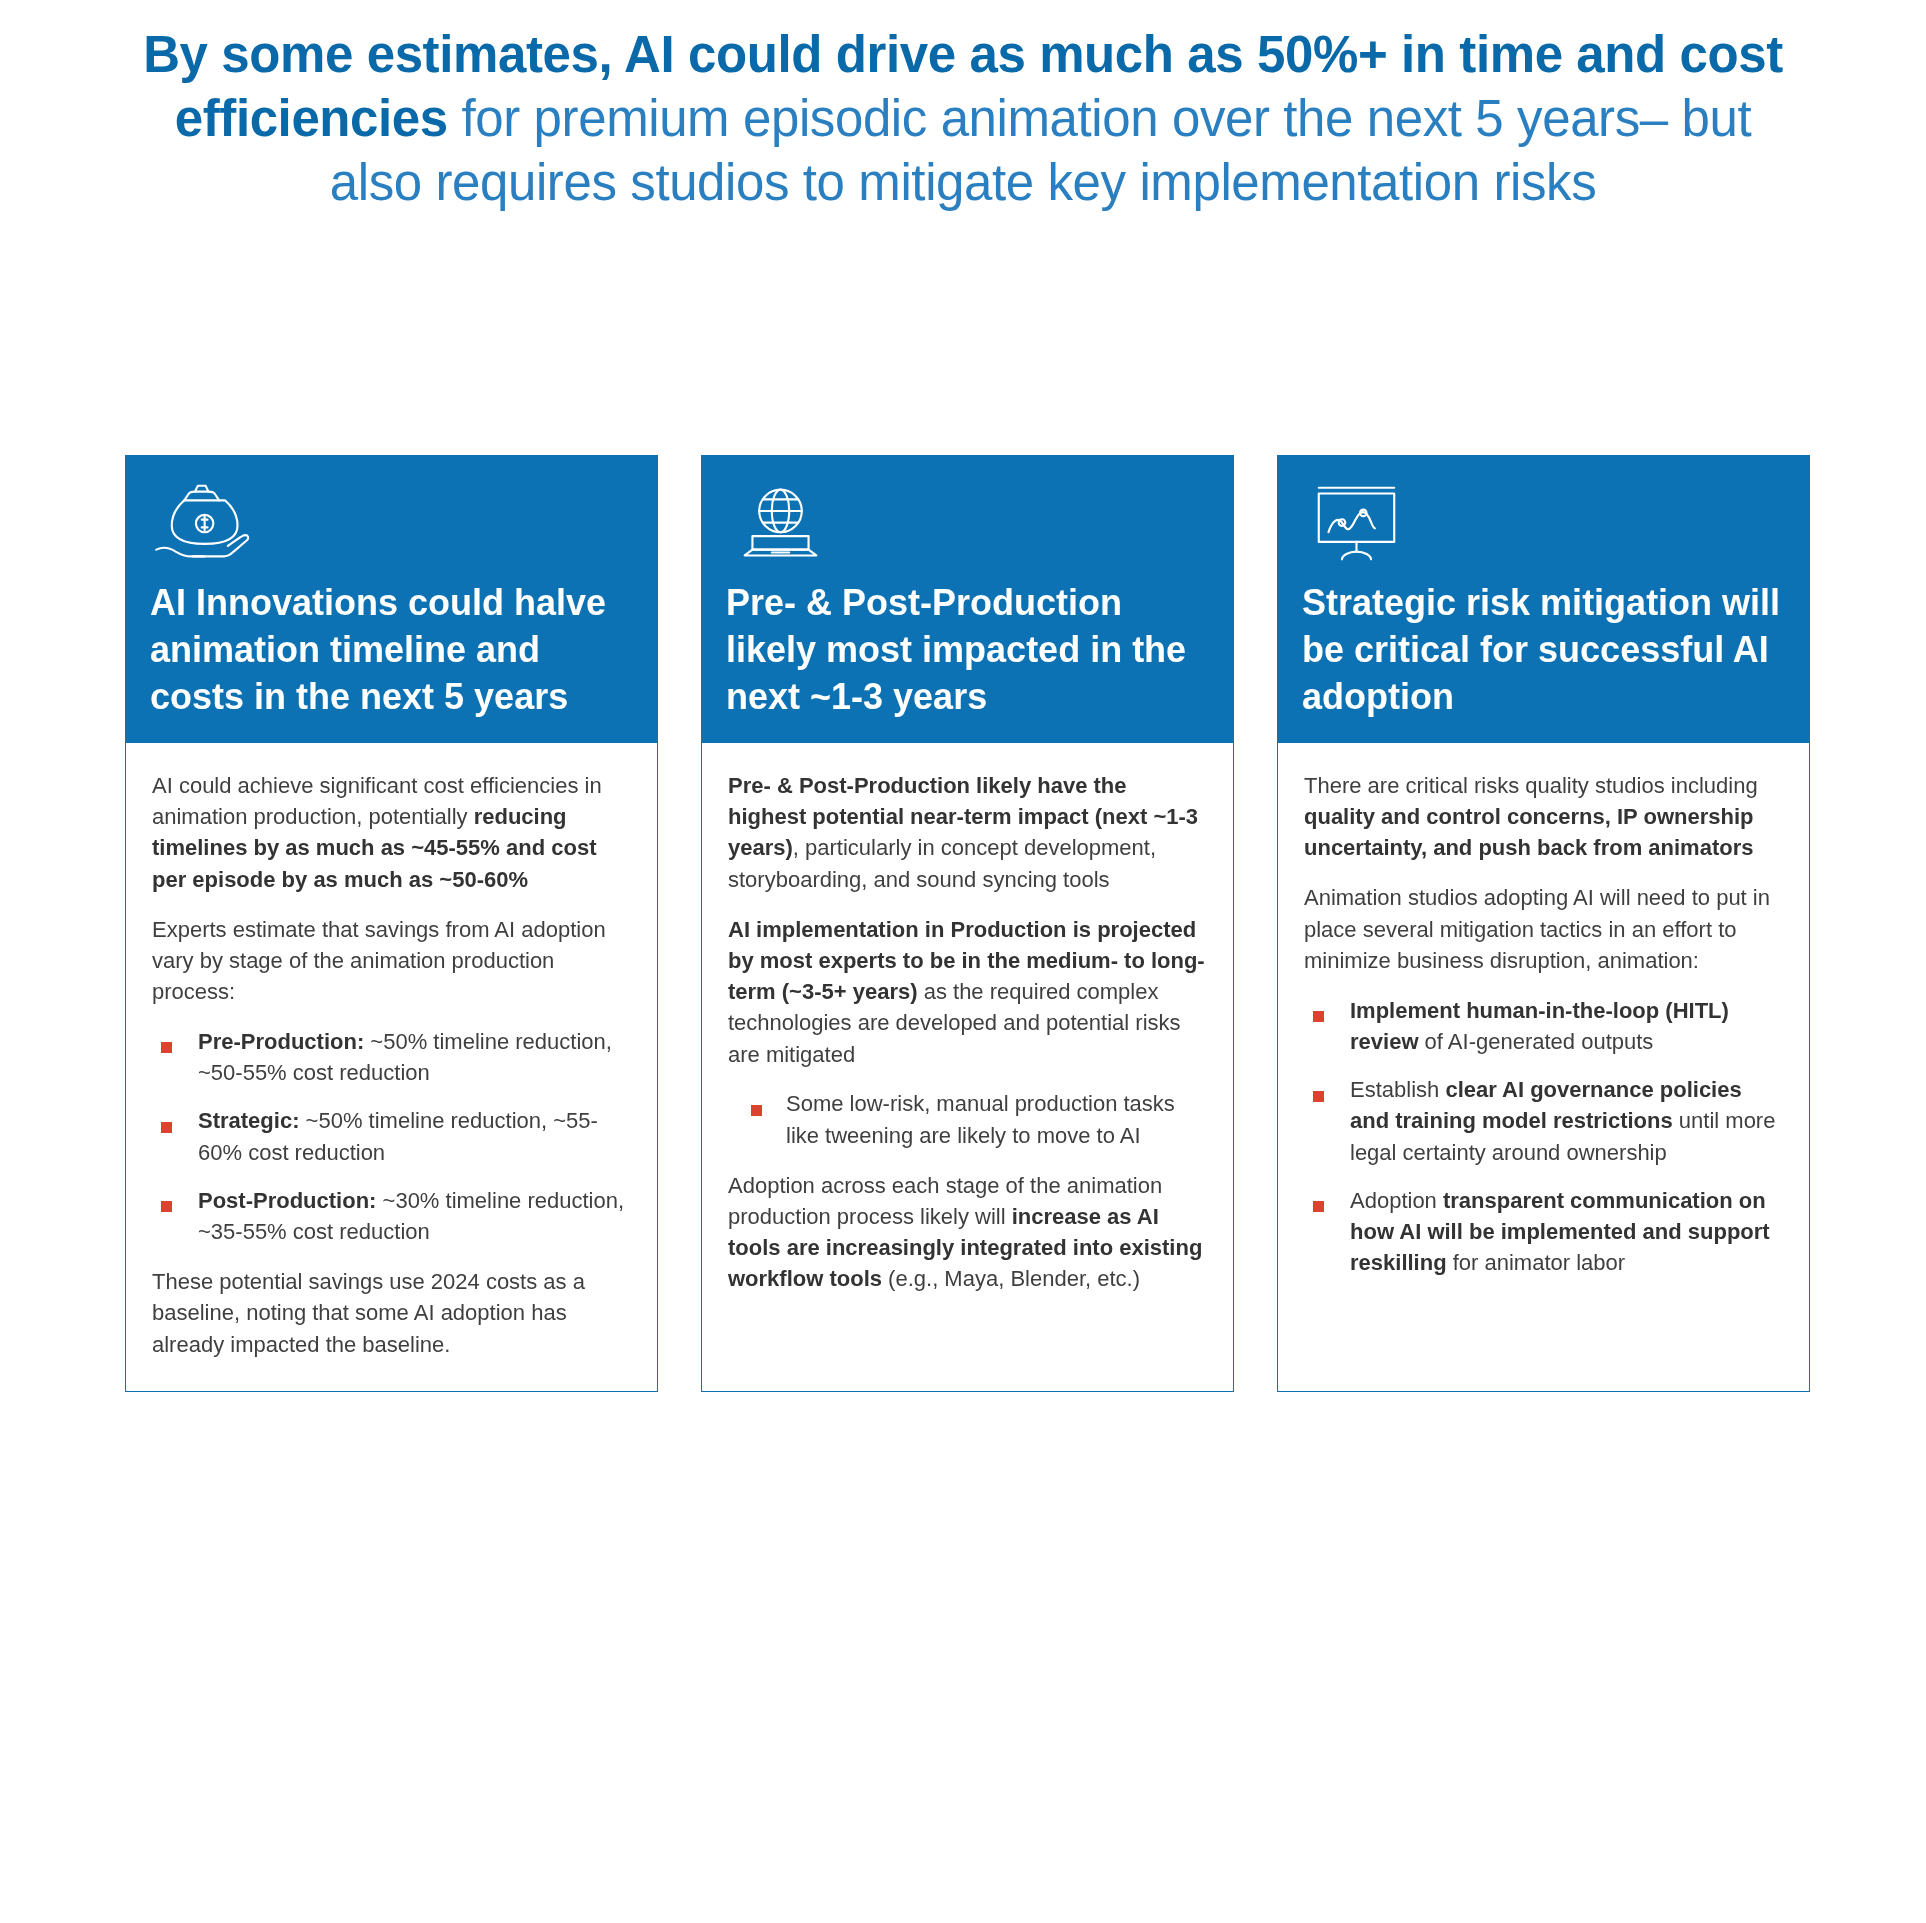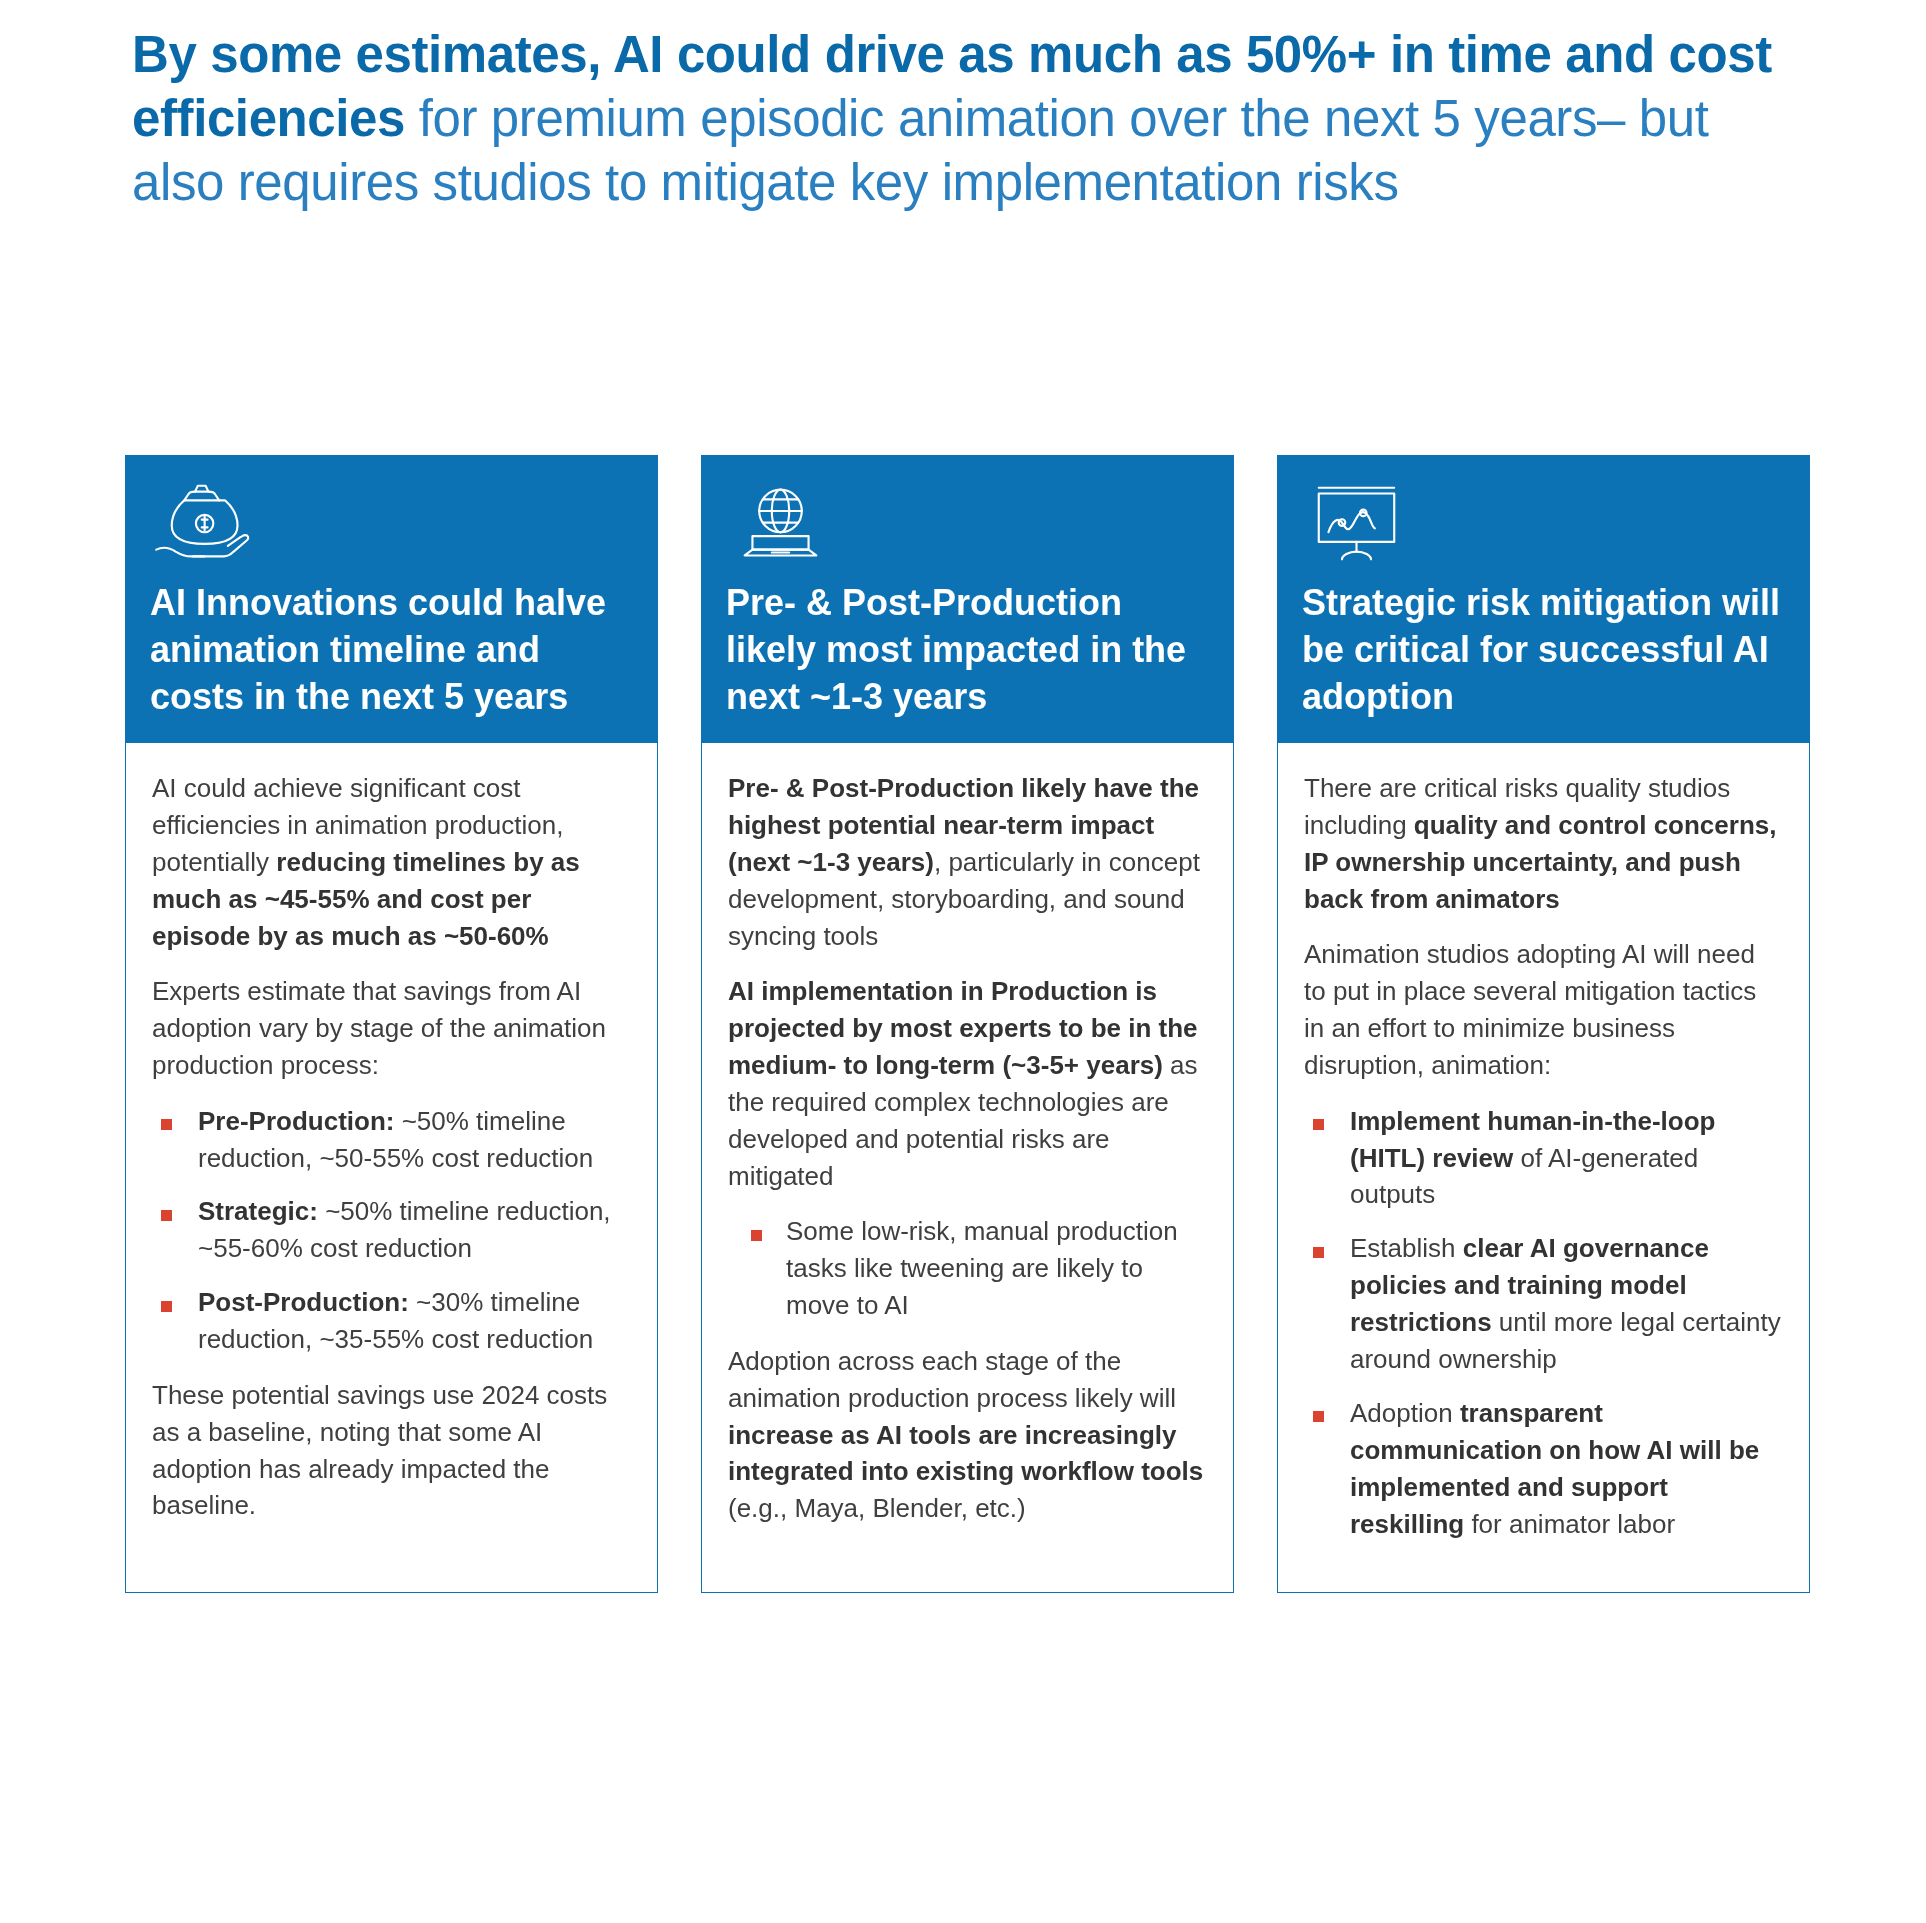--- a/index.html
+++ b/index.html
@@ -19,21 +19,21 @@
     width: 1926px;
     height: 1924px;
     position: relative;
     padding: 0;
   }
 
   
   .headline {
     width: 1662px;
     margin: 23px auto 0 auto;
-    text-align: left;
+    text-align: center;
     font-size: 51px;
     line-height: 1.25;
     letter-spacing: -0.4px;
     color: #2a7fc1;
     font-weight: 400;
   }
   .headline .bold {
     font-weight: bold;
     color: #0a69a8;
   }
@@ -68,21 +68,21 @@
     display: block;
   }
   .col-title {
     font-size: 36px;
     line-height: 1.3;
     font-weight: bold;
     margin-top: 7px;
   }
   .col-body {
     padding: 27px 26px 31px 26px;
-    font-size: 26px;
+    font-size: 22px;
     line-height: 1.42;
     color: #3f3f3f;
   }
   .col-body p {
     margin: 0 0 18.7px 0;
   }
   .col-body p:last-child { margin-bottom: 0; }
   b { font-weight: bold; color: #333333; }
 
   ul.bullets {

